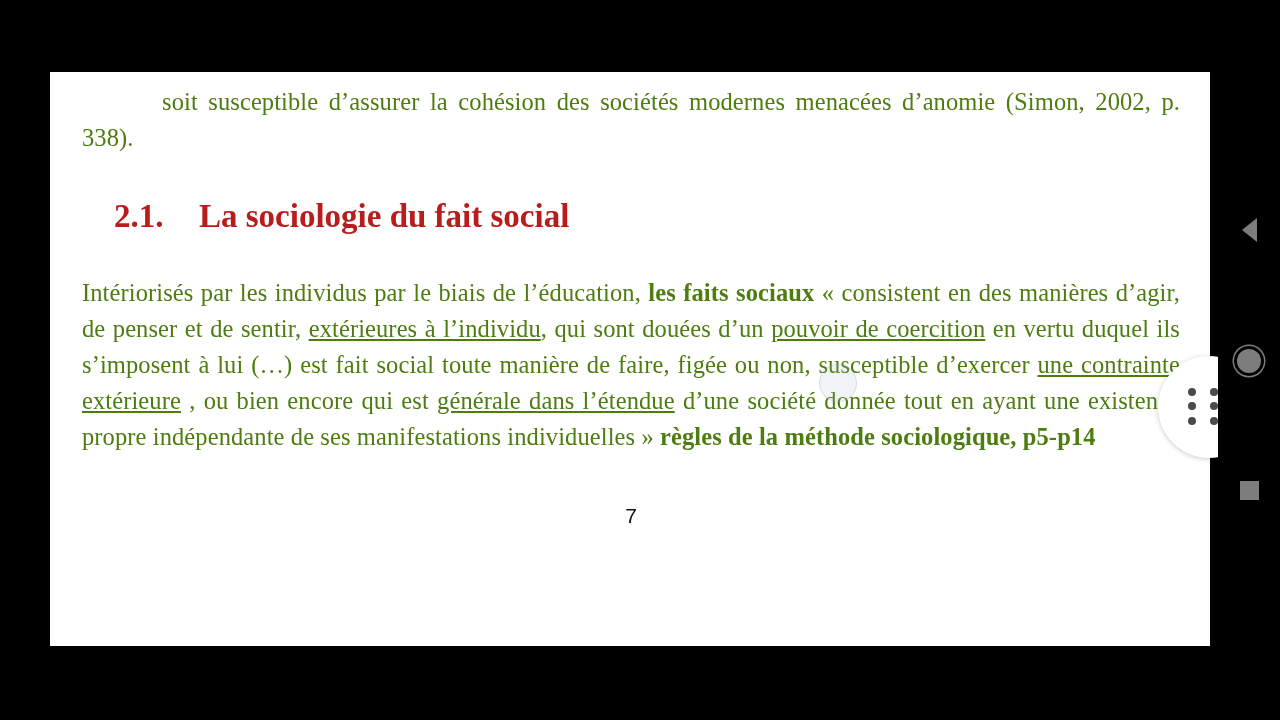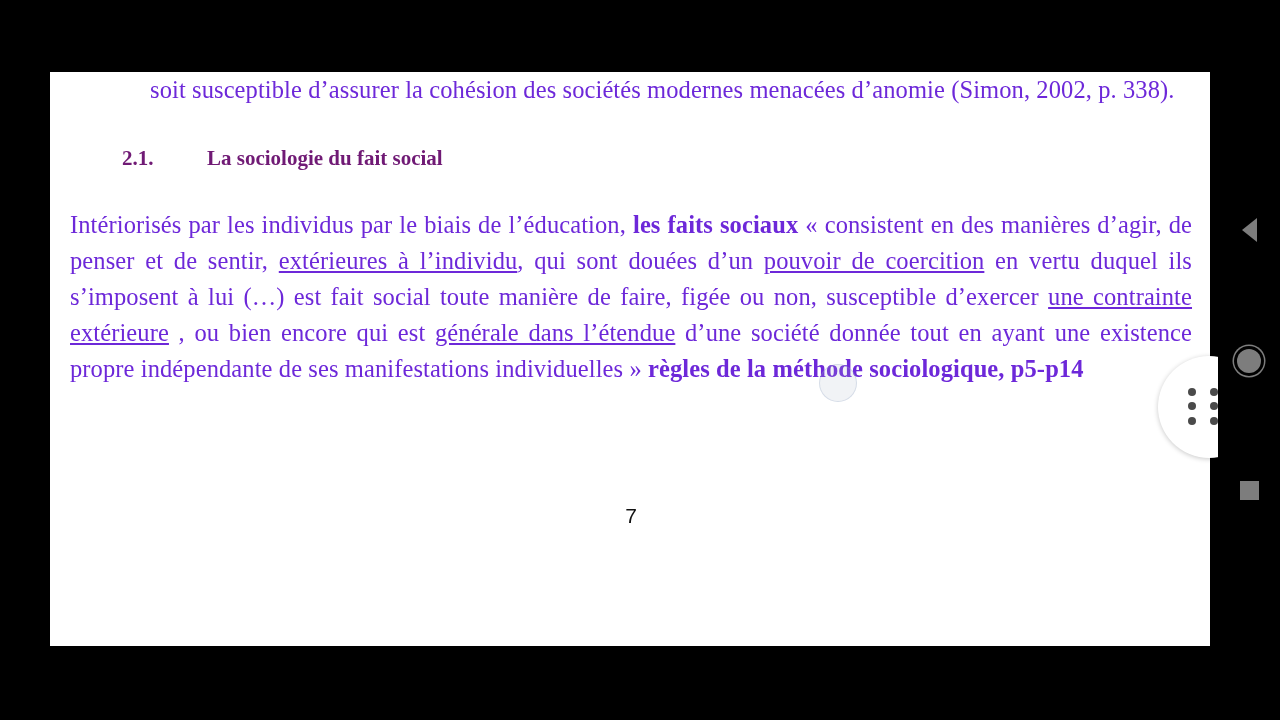--- a/index.html
+++ b/index.html
@@ -37,46 +37,46 @@
     position: absolute;
     left: 20px;
     top: 0px;
     width: 1122px;
   }
 
   .para {
     font-family: "Liberation Serif", serif;
     font-size: 24.5px;
     line-height: 36px;
-    color: #6d28d9;
+    color: #4d7c0f;
     text-align: justify;
     text-justify: inter-word;
-    margin: 0;
+    margin: 12px;
     letter-spacing: 0.1px;
   }
 
   .para-cont {
     text-indent: 80px;
   }
 
   .para b {
     font-weight: bold;
   }
 
   .u {
     text-decoration: underline;
     text-underline-offset: 2px;
   }
 
   .heading {
     font-family: "Liberation Serif", serif;
-    font-size: 21px;
+    font-size: 33px;
     font-weight: bold;
-    color: #701a75;
-    margin: 12px;
+    color: #b91c1c;
+    margin: 4px;
     padding-left: 40px;
   }
   .heading .num {
     display: inline-block;
     width: 85px;
   }
 
   .spacer-sm { height: 26px; }
   .spacer-md { height: 24px; }
 

